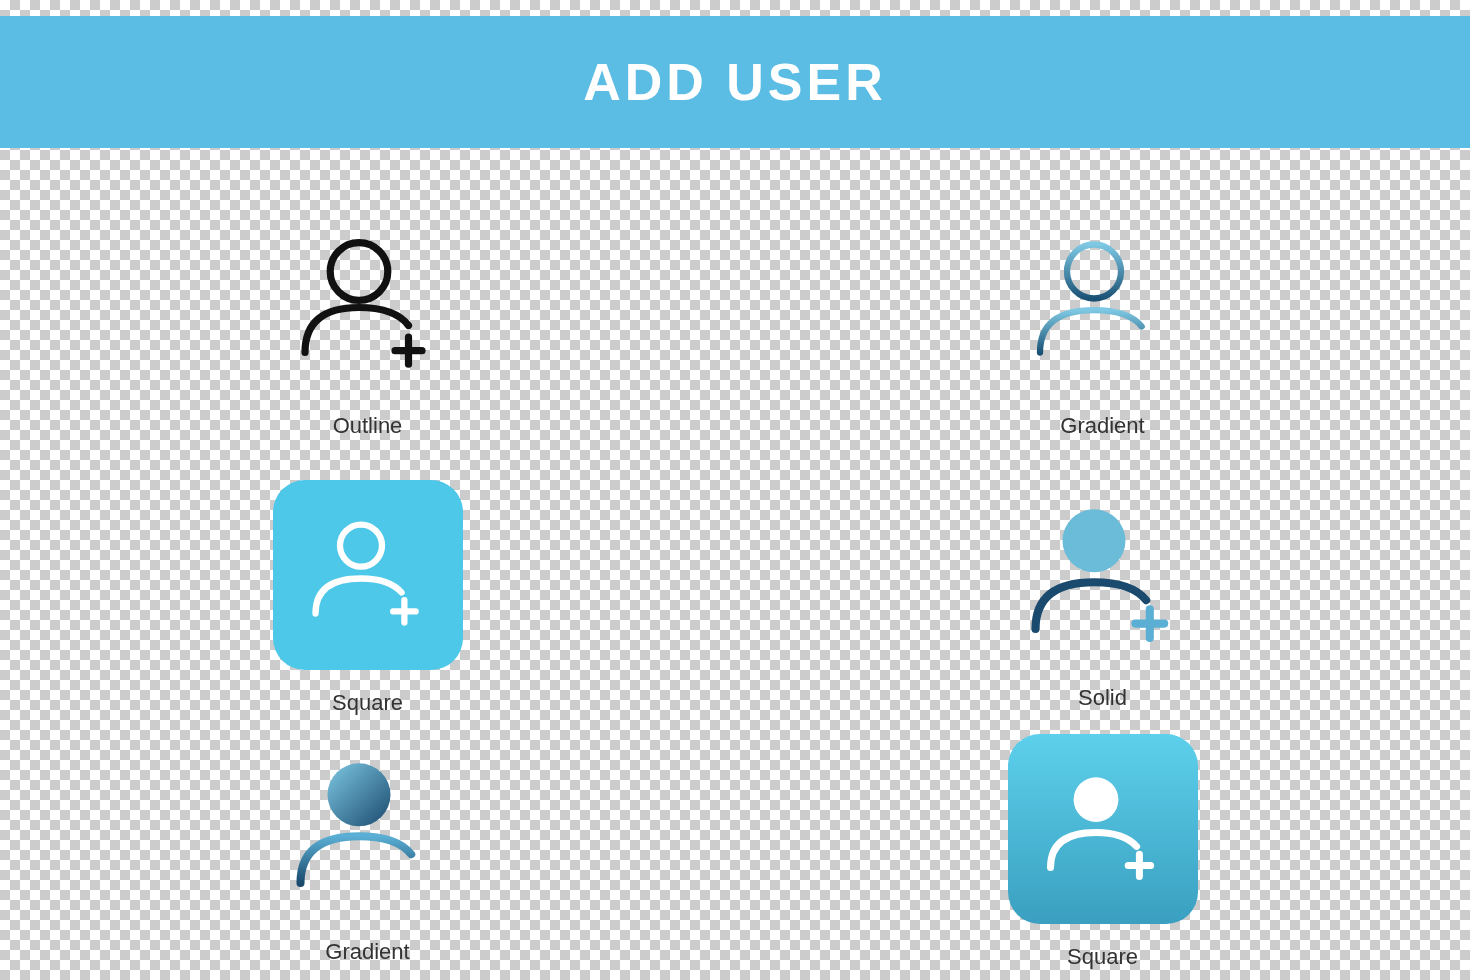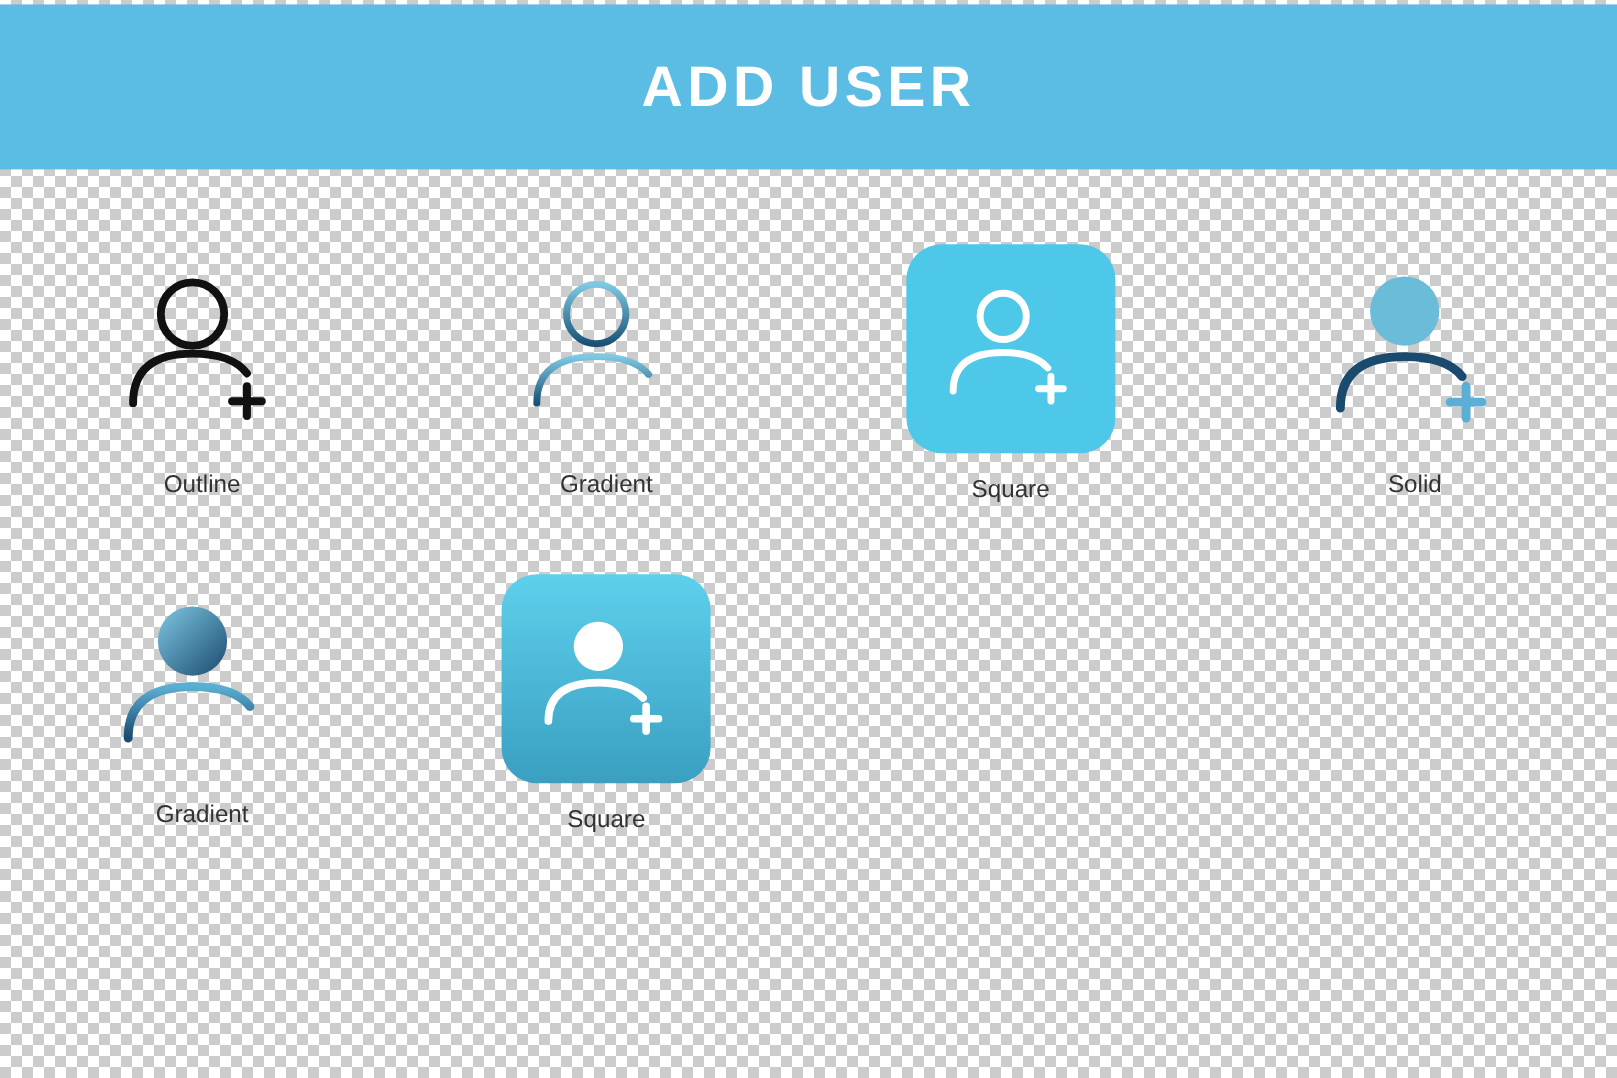--- a/index.html
+++ b/index.html
@@ -31,24 +31,24 @@
 
     .page-wrapper {
       position: relative;
       width: 1470px;
       height: 980px;
     }
 
     
     .header-banner {
       position: absolute;
-      top: 4px;
+      top: 16px;
       left: 0;
       right: 0;
-      height: 150px;
+      height: 132px;
       background: #5bbde4;
       display: flex;
       align-items: center;
       justify-content: center;
       z-index: 10;
     }
 
     .header-title {
       color: #ffffff;
       font-size: 52px;
@@ -57,24 +57,24 @@
       font-family: Arial, sans-serif;
     }
 
     
     .icon-grid {
       position: absolute;
       top: 190px;
       left: 0;
       right: 0;
       display: grid;
-      grid-template-columns: repeat(4, 1fr);
+      grid-template-columns: repeat(2, 1fr);
       grid-template-rows: repeat(2, 1fr);
       gap: 0;
-      height: 600px;
+      height: 780px;
       z-index: 10;
     }
 
     .icon-cell {
       display: flex;
       flex-direction: column;
       align-items: center;
       justify-content: center;
       gap: 20px;
     }

